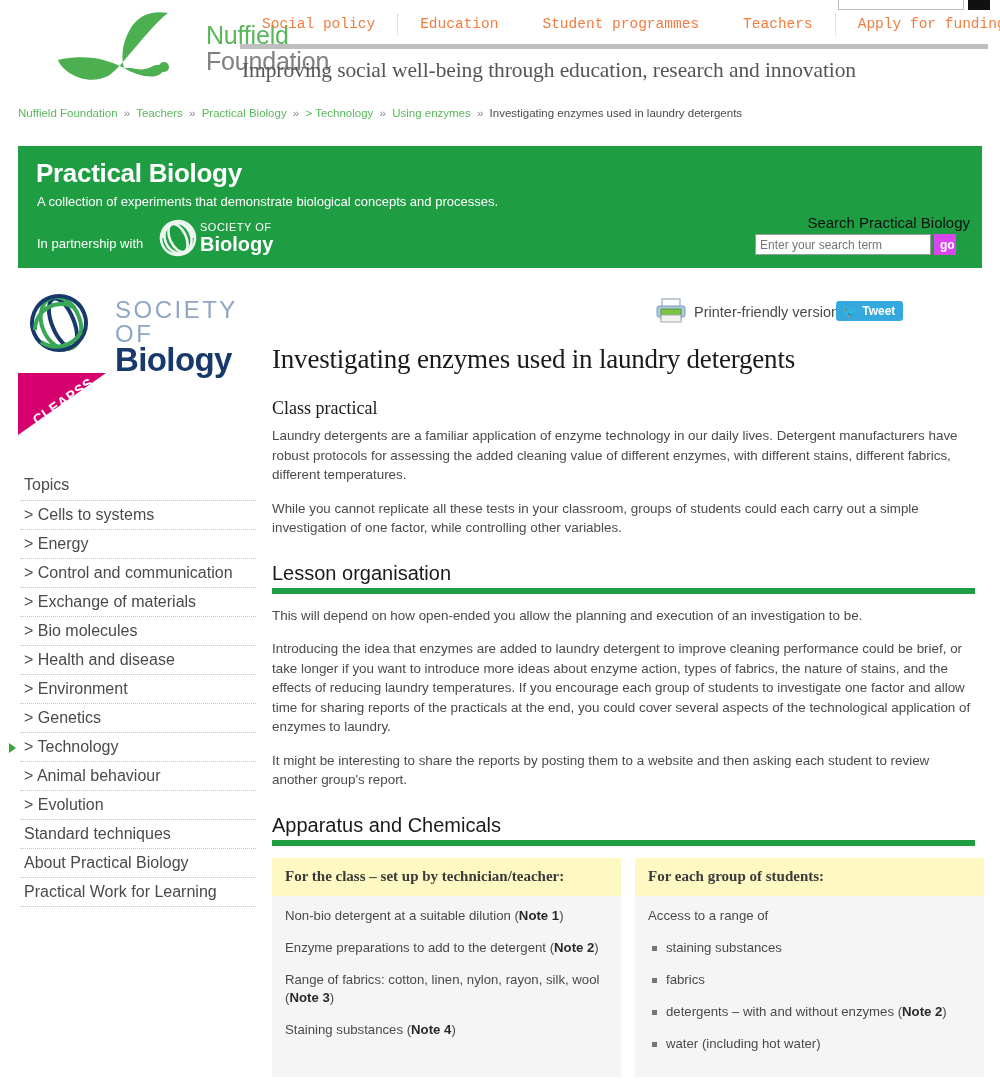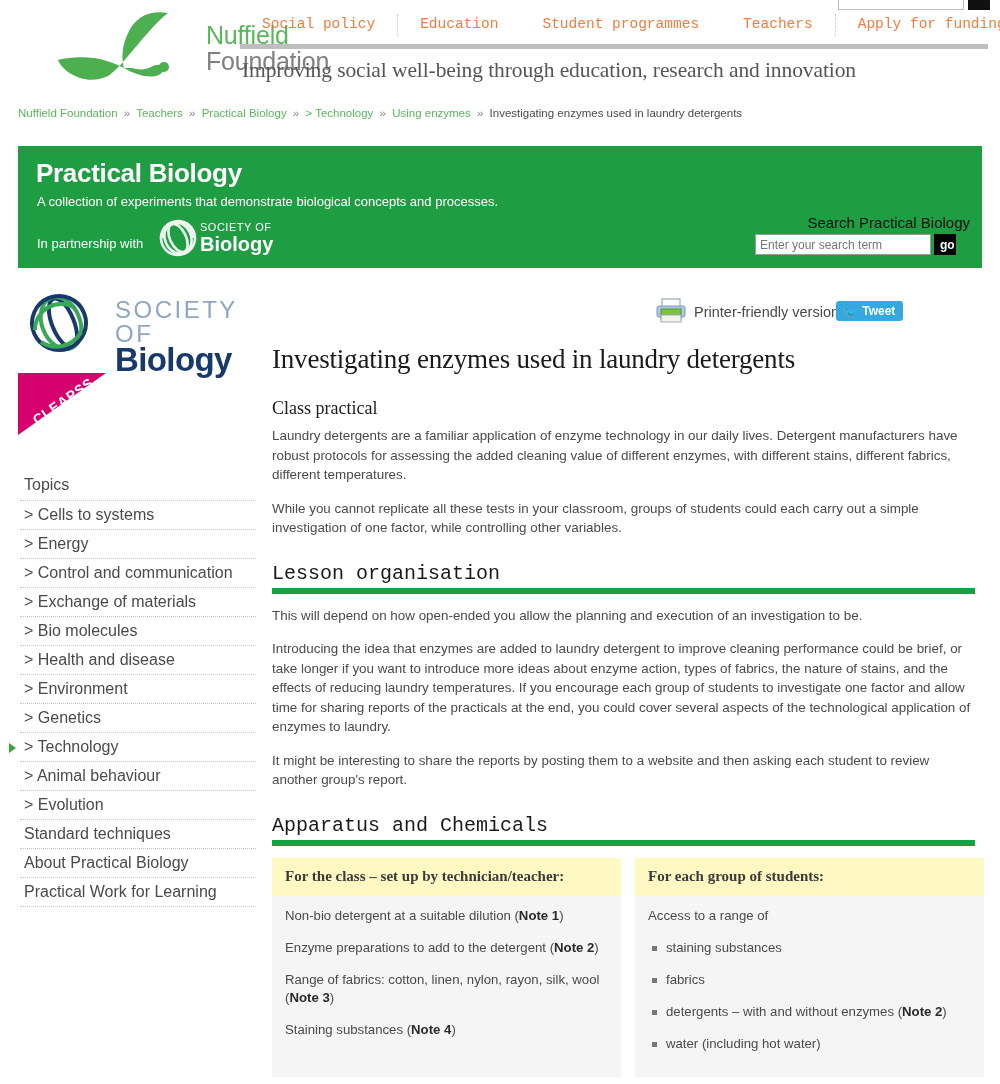--- a/index.html
+++ b/index.html
@@ -97,21 +97,21 @@
     position: absolute; right: 30px; top: 214px;
     color: #111111; font-size: 15px;
   }
   #search-input {
     position: absolute; left: 755px; top: 234px; width: 176px; height: 21px;
     border: 1px solid #9b9b9b; background: #fff; font-size: 12px;
     padding: 0 4px; color: #444; font-family: "Liberation Sans", sans-serif;
   }
   #search-go {
     position: absolute; left: 934px; top: 234px; width: 22px; height: 21px;
-    background: #000000; color: #ffffff; border: none;
+    background: #d946ef; color: #ffffff; border: none;
     font-size: 12px; font-weight: bold; cursor: pointer;
     font-family: "Liberation Sans", sans-serif;
   }
 
   
   #sidebar { position: absolute; left: 18px; top: 290px; width: 240px; }
   #sob-sidebar-logo { position: absolute; left: 5px; top: 0px; width: 230px; height: 70px; }
   #sob-sidebar-text { position: absolute; left: 92px; top: 8px; line-height: 1.0; }
   #sob-sidebar-text .s1 {
     display: block; font-size: 24px; letter-spacing: 2.5px; color: #8fa6c4;
@@ -170,21 +170,21 @@
     font-size: 12px; font-weight: bold; padding: 0 8px 0 6px;
     display: flex; align-items: center; gap: 4px; cursor: pointer;
   }
   #tweet-bird { font-size: 13px; line-height: 1; }
 
   #page-title {
     font-family: "Liberation Serif", serif; font-size: 27px; color: #1a1a1a;
     margin: 14px 0 0 0; font-weight: normal; letter-spacing: -0.2px;
   }
   h2.sec {
-    font-family: Liberation Mono, monospace; font-weight: normal;
+    font-family: Liberation Sans, sans-serif; font-weight: normal;
     font-size: 20px; color: #1a1a1a; margin: 24px 0 3px 0;
   }
   h3.sub {
     font-family: "Liberation Serif", serif; font-weight: normal;
     font-size: 18px; color: #1a1a1a; margin: 23px 0 7px 0;
   }
   .greenrule { height: 6px; background: #1e9d43; margin: 3px 0 12px 0; width: 703px; }
   p.body {
     font-size: 13.4px; line-height: 19.5px; color: #4a4a4a;
     margin: 0 8px 14px 0; width: 703px;

